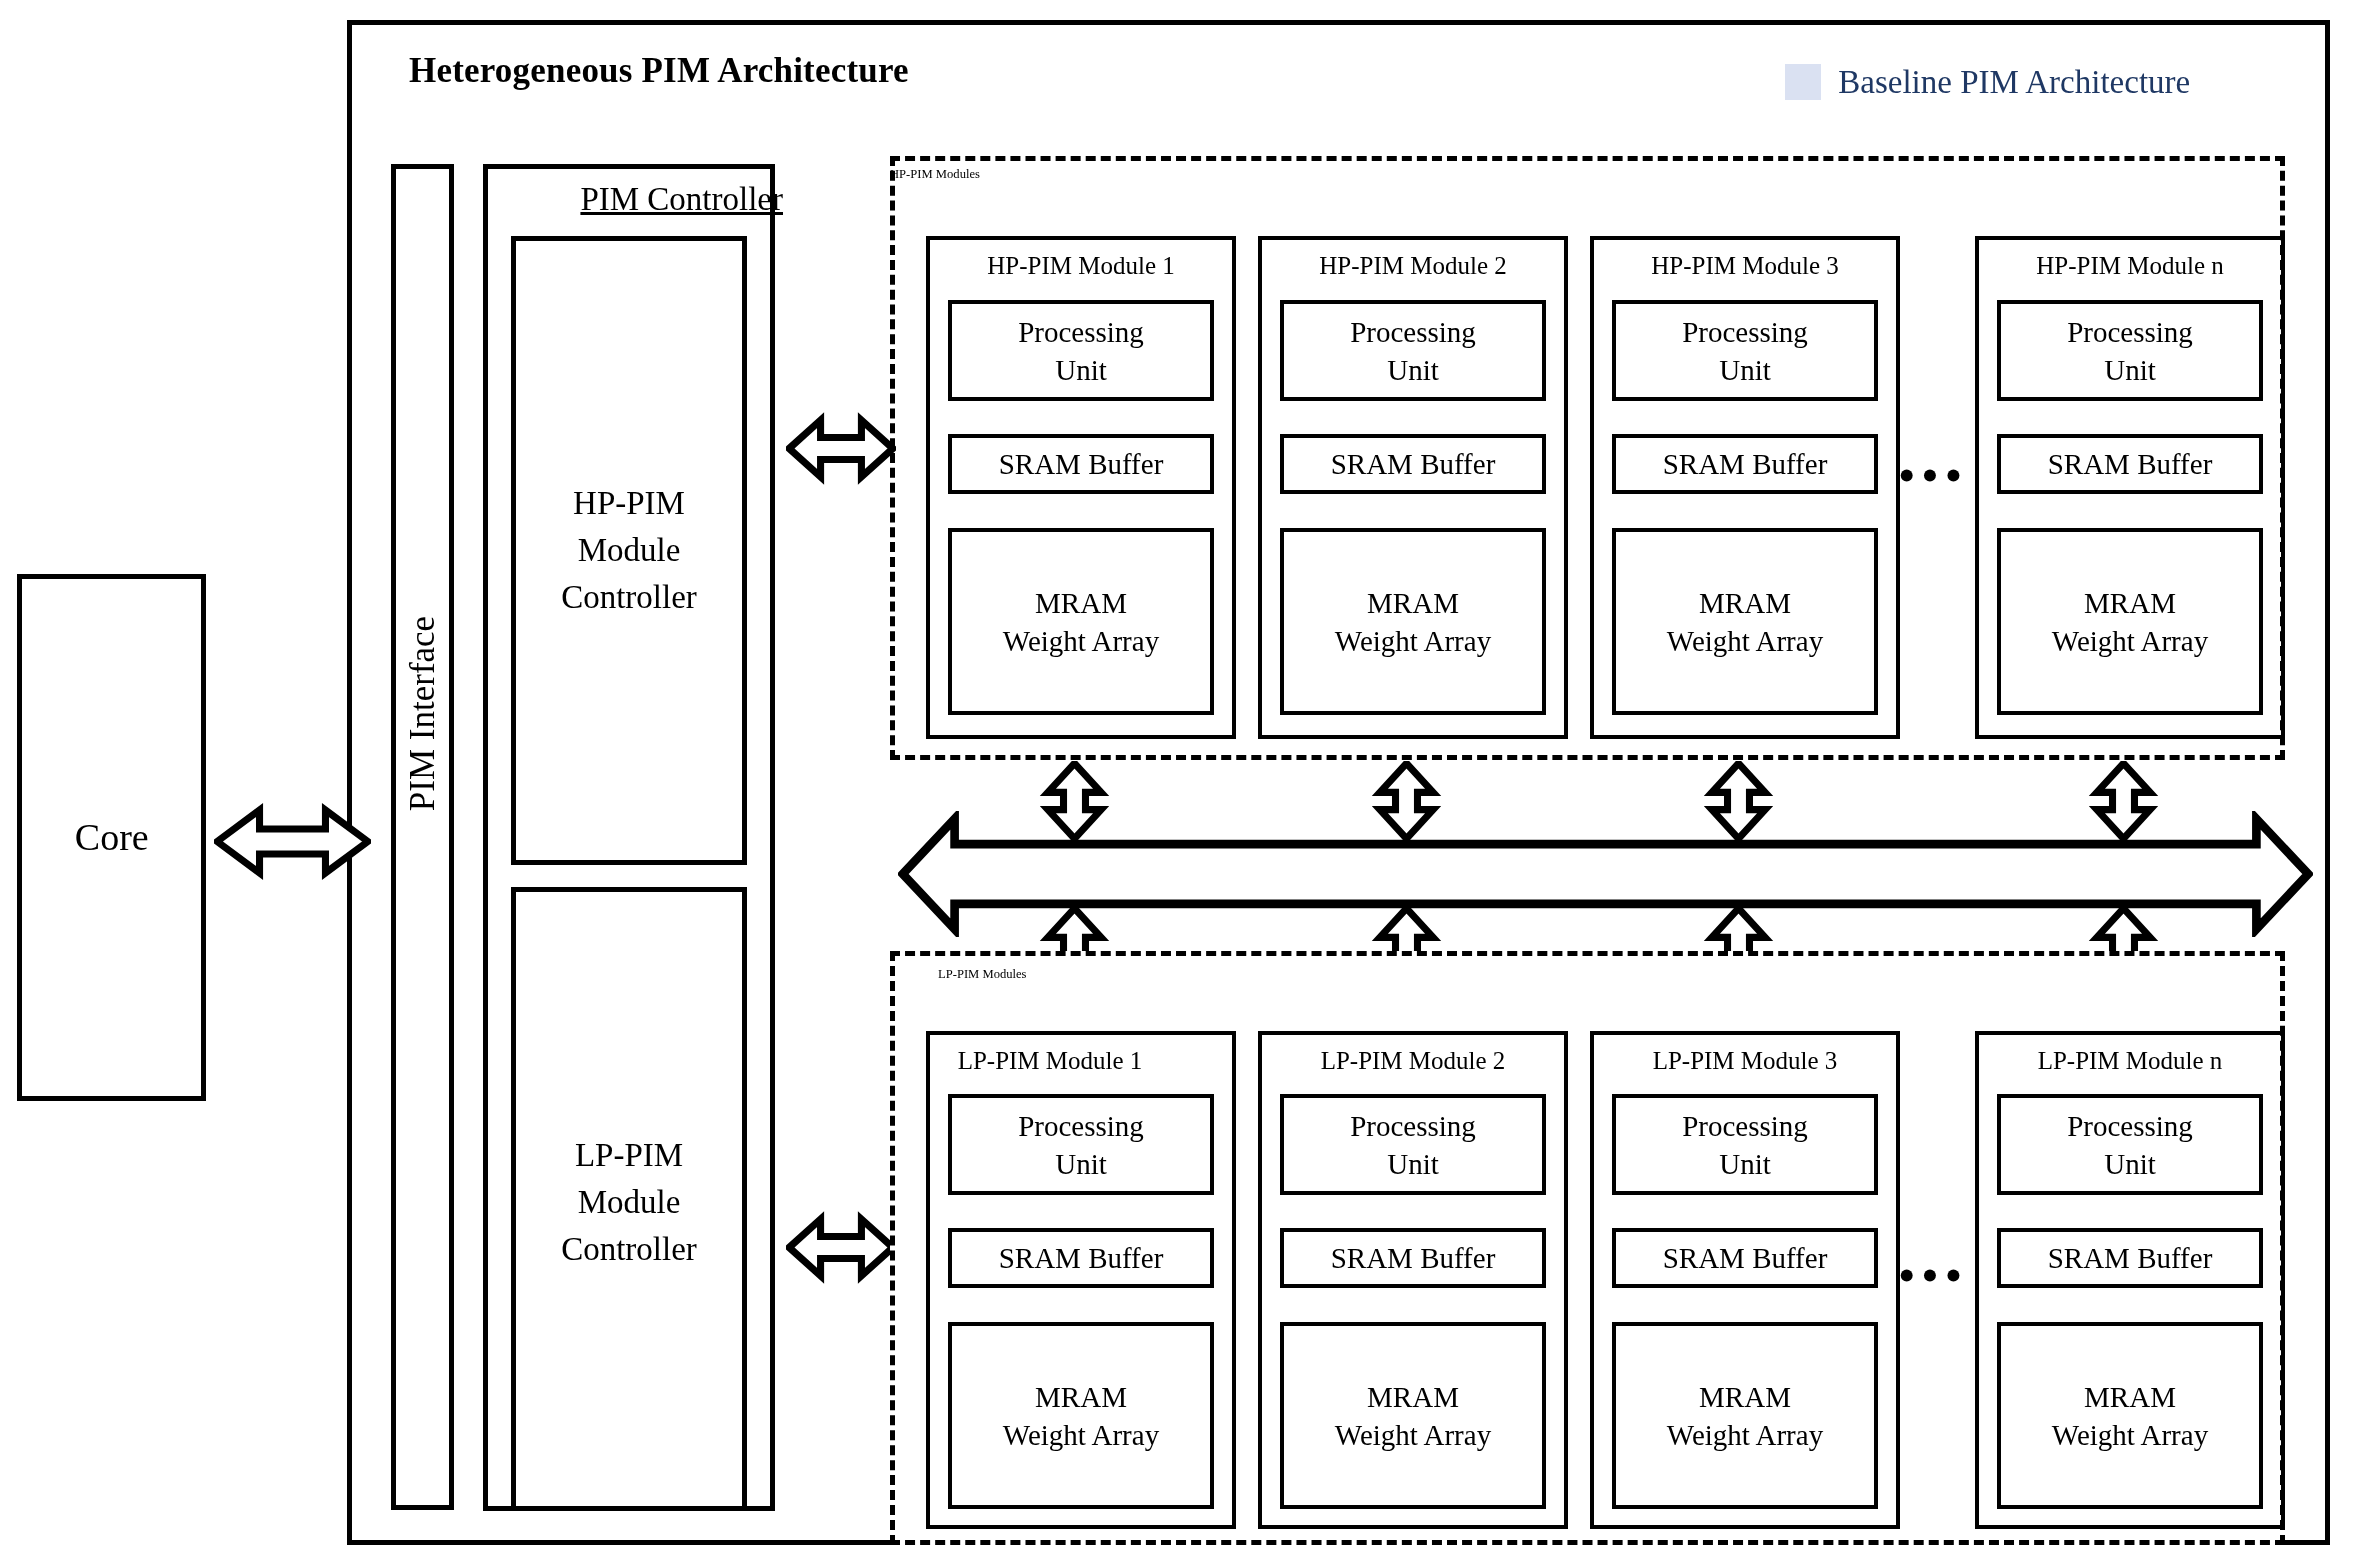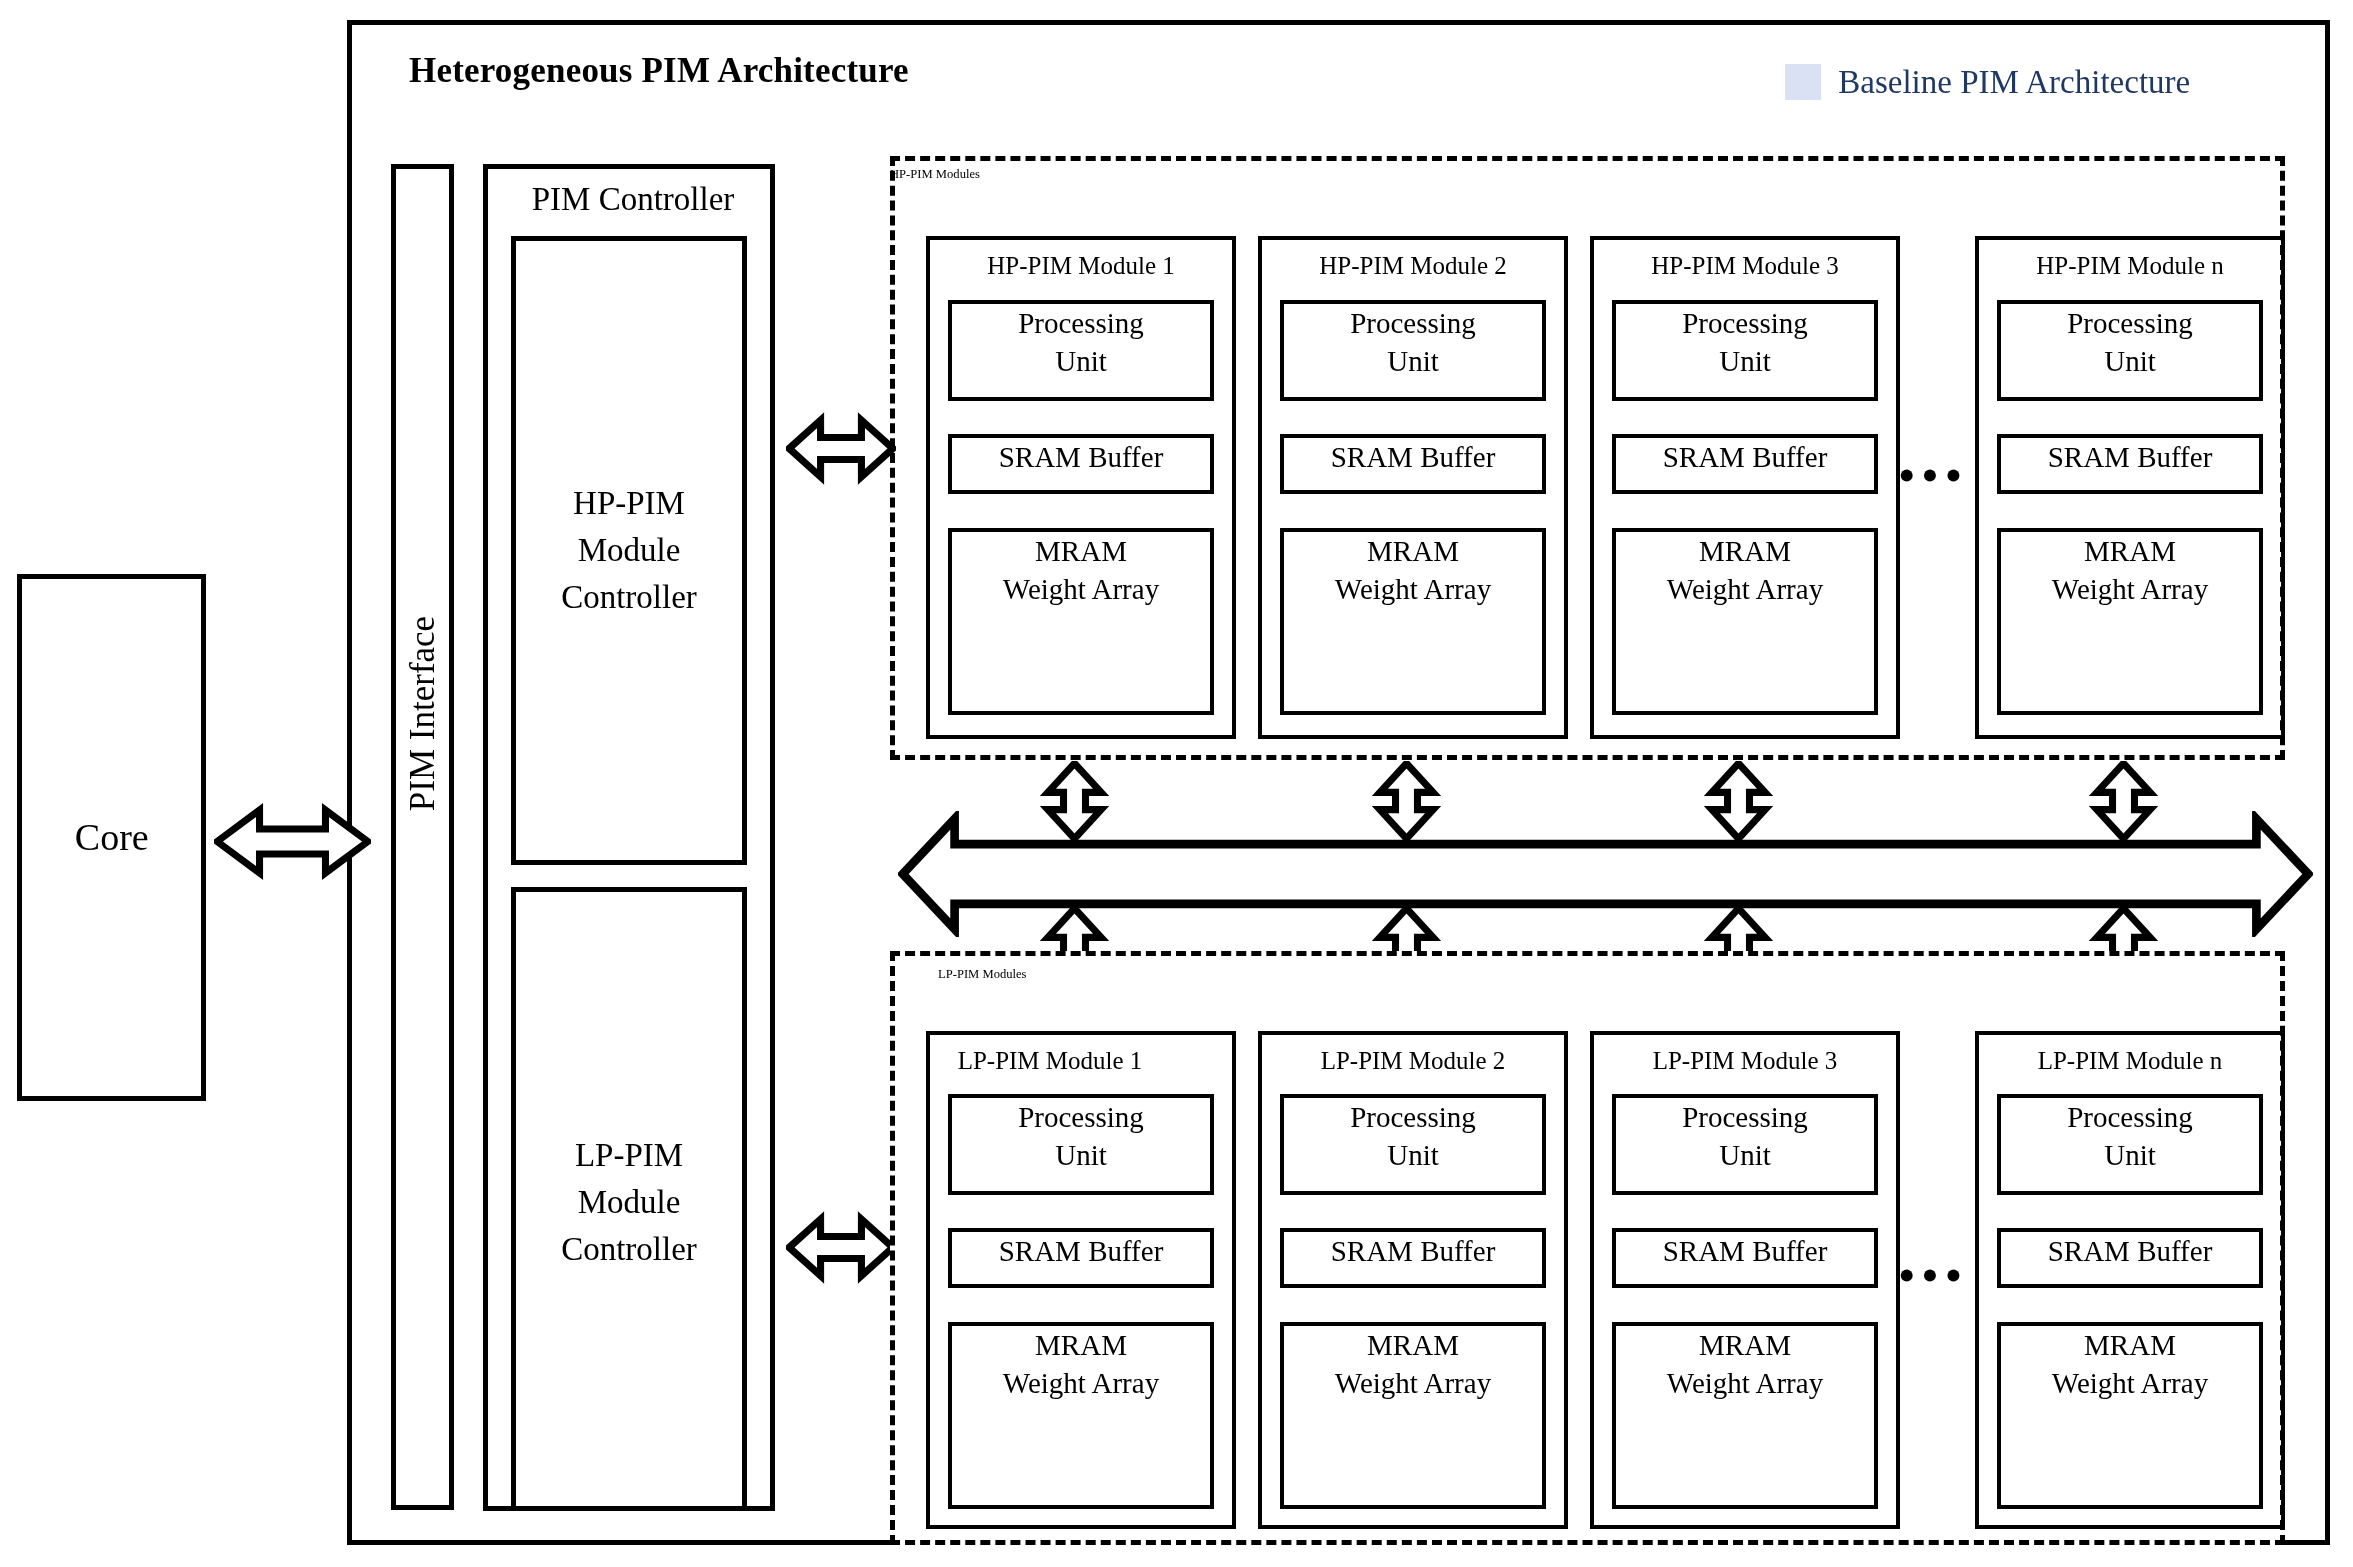--- a/index.html
+++ b/index.html
@@ -37,21 +37,21 @@
   
   #pim-interface-box{left:391px;top:164px;width:63px;height:1346px;
                      border:5.5px solid #000;background:#fff;}
   #pim-interface-label{left:139px;top:682px;width:566px;height:63px;
         transform:rotate(-90deg);font-size:35px;text-align:center;line-height:63px;}
 
   
   #pim-controller-box{left:483px;top:164px;width:292px;height:1347px;
                       border:5.5px solid #000;background:transparent;}
   #pim-controller-label{left:483px;top:175px;width:300px;height:49px;
-                        font-size:33px;text-align:center;line-height:49px;}
+                        font-size:33px;text-align:right;line-height:49px;text-decoration:underline;}
 
   #hp-ctrl-box{left:511px;top:236px;width:236px;height:629px;
                border:5.5px solid #000;background:transparent;}
   #hp-ctrl-label{left:511px;top:480px;width:236px;height:142px;
                  font-size:33px;text-align:center;line-height:47px;}
 
   #lp-ctrl-box{left:511px;top:887px;width:236px;height:624px;
                border:5.5px solid #000;background:#fff;}
   #lp-ctrl-label{left:511px;top:1132px;width:236px;height:142px;
                  font-size:33px;text-align:center;line-height:47px;}
@@ -61,21 +61,21 @@
   #hp-group{left:890px;top:156px;width:1395px;height:604px;background:transparent;}
   #lp-group{left:890px;top:951px;width:1395px;height:594px;background:#fff;}
   #hp-group-title{left:890px;top:167px;width:1395px;height:55px;}
   #lp-group-title{left:938px;top:961px;width:1395px;height:55px;margin-top:6px;}
 
   
   .module{border:4.7px solid #000;background:transparent;}
   .module-title{font-size:25px;text-align:center;line-height:44px;white-space:nowrap;}
   .sub-box{border:4.7px solid #000;background:transparent;
            font-size:29px;text-align:center;display:flex;
-           align-items:flex-start;justify-content:center;}
+           align-items:center;justify-content:center;}
   .sub-box span{display:block;line-height:38px;}
   .ellipsis{font-size:44px;letter-spacing:7.9px;line-height:47px;text-align:center;
             font-weight:bold;}
 </style>
 </head>
 <body>
 
 <div class="abs" id="baseline-region"></div>
 
 <div class="abs" id="chip-frame"></div>

